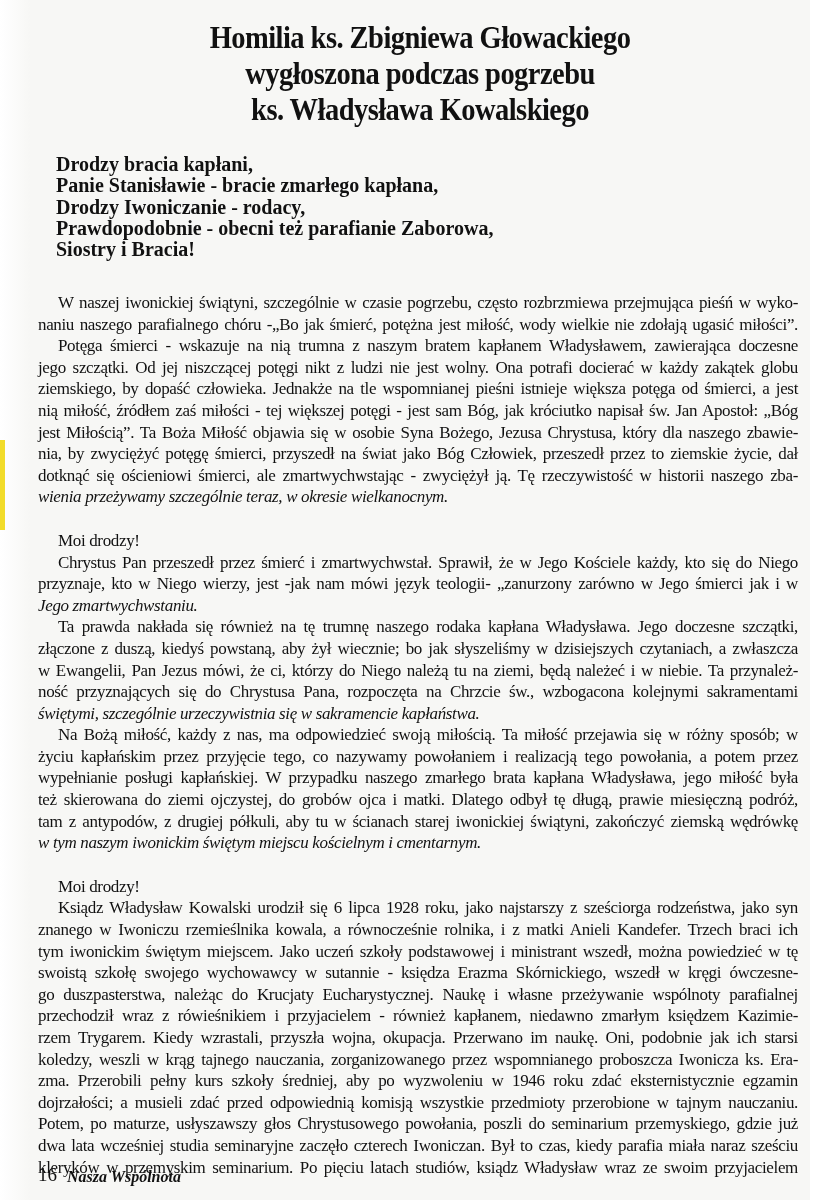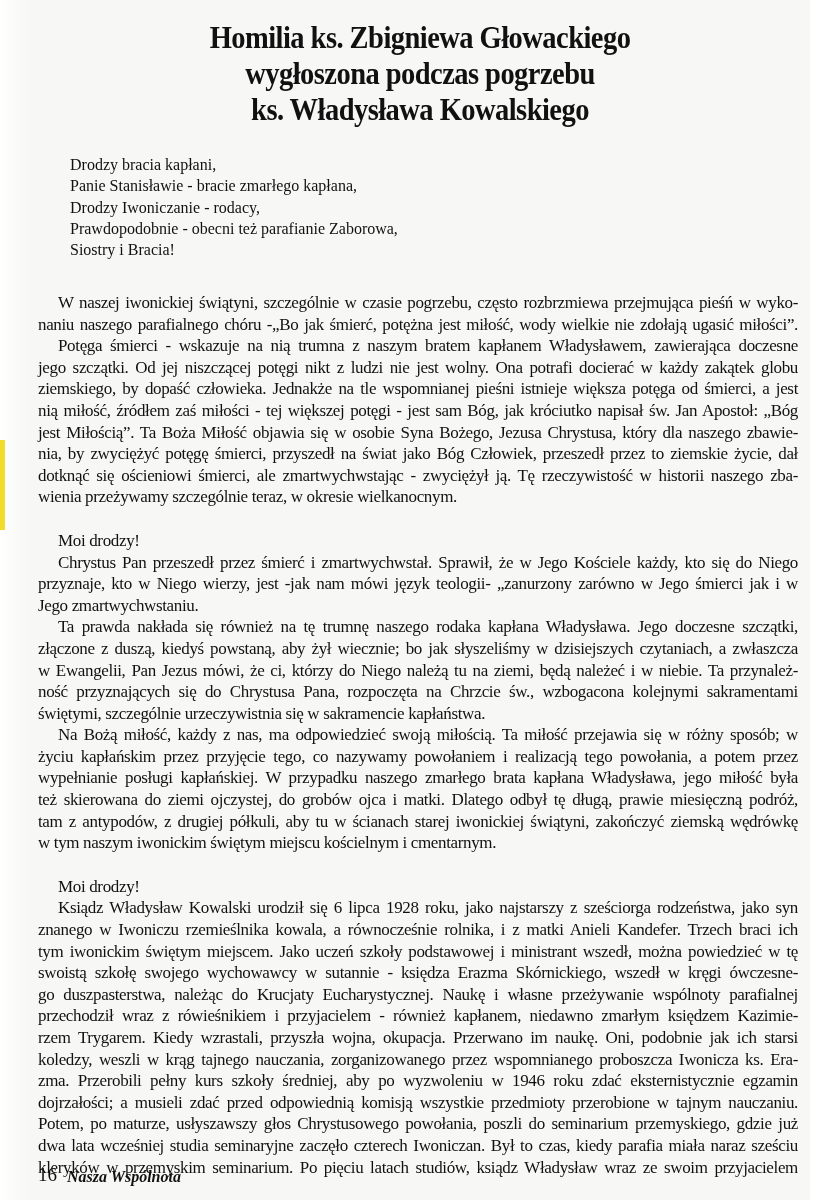--- a/index.html
+++ b/index.html
@@ -25,35 +25,35 @@
   .title {
     position: absolute; left: 0; width: 840px; top: 20px;
     text-align: center; font-weight: bold;
     font-size: 31px; line-height: 36px;
     letter-spacing: -0.6px;
     transform: scaleX(0.92);
     transform-origin: center;
   }
   .title div { white-space: nowrap; }
   .salutation {
-    position: absolute; left: 70px; top: 154px;
-    font-weight: normal; font-size: 16px; line-height: 21.3px;
+    position: absolute; left: 56px; top: 154px;
+    font-weight: bold; font-size: 20px; line-height: 21.3px;
   }
   .salutation div { white-space: nowrap; }
   .body-text {
     position: absolute; left: 38px; top: 292px; width: 760px;
     font-size: 17px; line-height: 21.6px;
   }
   .line {
     white-space: nowrap; text-align: justify; text-align-last: justify;
     height: 21.6px; overflow: visible;
     letter-spacing: -0.35px;
   }
   .line.indent { padding-left: 20px; }
-  .line.last { text-align-last: left; }
+  .line.last { text-align-last: left; font-style: italic; }
   .line.heading { font-weight: normal; padding-left: 20px; text-align-last: left; }
   .gap { height: 22px; }
   .footer {
     position: absolute; left: 38px; top: 1164px;
     display: flex; align-items: flex-end; gap: 10px;
   }
   .page-number { font-size: 19px; }
   .magazine-name { font-size: 16px; font-weight: bold; font-style: italic; }
 </style>
 </head>

